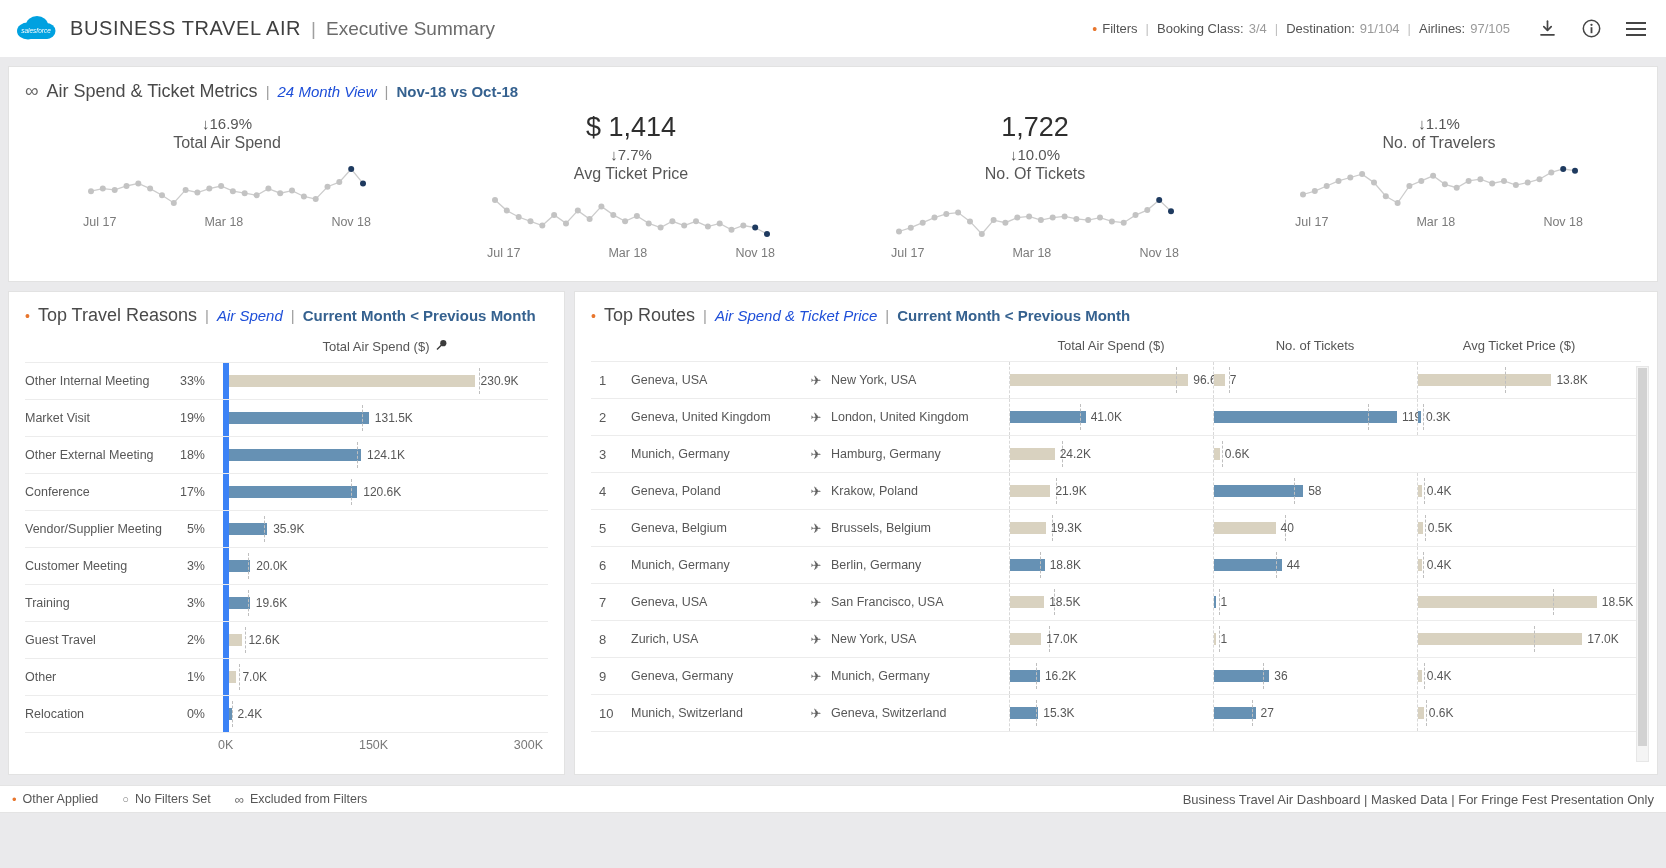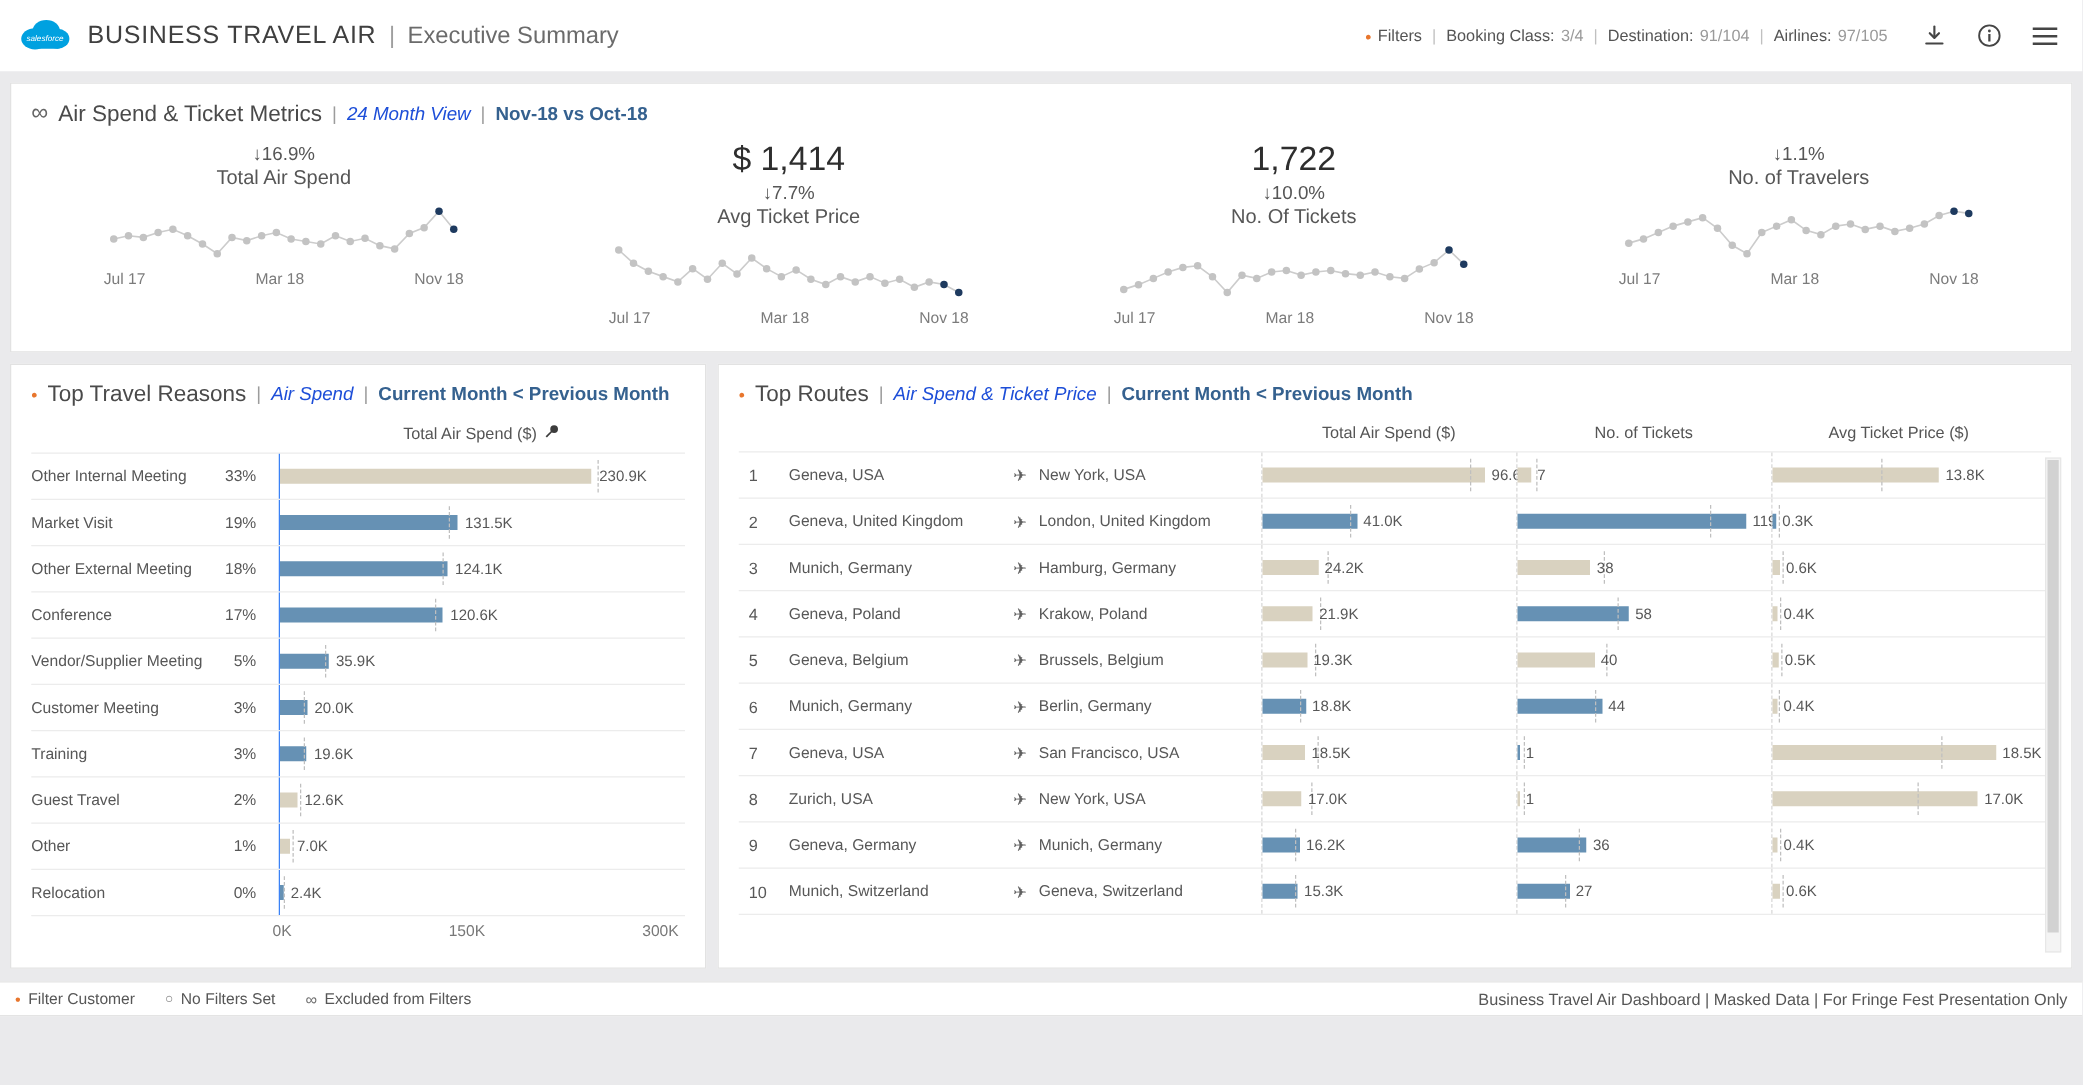--- a/index.html
+++ b/index.html
@@ -48,21 +48,21 @@
   .reasons-panel { width: 557px; padding: 13px 16px 8px; display: flex; flex-direction: column; }
   .routes-panel { flex: 1; padding: 13px 16px 8px; position: relative; }
   
   .r-grid { display: grid; grid-template-columns: 152px 46px 1fr; }
   .r-measure-head { margin-top: 12px; padding-bottom: 8px; font-size: 13px; color: #555; }
   .mh-cell { display: flex; justify-content: center; align-items: center; gap: 6px; }
   .r-rows { border-top: 1px solid #ececec; }
   .r-row { height: 37px; align-items: center; border-bottom: 1px solid #ececec; cursor: pointer; }
   .r-label { font-size: 12.5px; color: #575757; white-space: nowrap; overflow: hidden; }
   .r-pct { font-size: 12.5px; color: #575757; text-align: right; padding-right: 18px; }
-  .r-track { position: relative; height: 100%; border-left: 1px solid #3b82f6; }
+  .r-track { position: relative; height: 100%; border-left: 6px solid #3b82f6; }
   .bar { position: absolute; left: 0; top: 50%; transform: translateY(-50%); height: 12px; }
   .bar.blue { background: #6691b4; }
   .bar.tan { background: #d9d2c0; }
   .bar-val { position: absolute; top: 50%; transform: translateY(-50%); font-size: 12px; color: #575757; white-space: nowrap; }
   .ref { position: absolute; top: 14%; height: 72%; width: 0; border-left: 1px dashed #bfbfbf; }
   .r-axis { margin-top: 5px; font-size: 12.5px; color: #787878; }
   .r-axis .ticks { display: flex; justify-content: space-between; position: relative; left: -5px; }
   
   .rt-grid { display: grid; grid-template-columns: 40px 170px 30px 178px 1fr 1fr 1fr; padding-right: 20px; }
   .rt-head { margin-top: 12px; padding-bottom: 8px; font-size: 13px; color: #555; }
@@ -506,25 +506,20 @@
             <div class="rt-rank">3</div>
             <div class="rt-city">Munich, Germany</div>
             <div class="rt-plane">✈</div>
             <div class="rt-city">Hamburg, Germany</div>
             <div class="m-cell">
               <div class="bar tan" style="width:22.00%"></div>
               <span class="ref" style="left:25.45%"></span>
               <span class="bar-val" style="left:calc(22.00% + 5px)">24.2K</span>
             </div>
             <div class="m-cell">
-              <div class="bar tan" style="width:28.79%"></div>
-              <span class="ref" style="left:34.09%"></span>
-              <span class="bar-val" style="left:calc(28.79% + 5px)">38</span>
-            </div>
-            <div class="m-cell">
               <div class="bar tan" style="width:2.86%"></div>
               <span class="ref" style="left:3.81%"></span>
               <span class="bar-val" style="left:calc(2.86% + 5px)">0.6K</span>
             </div>
           </div>
           <div class="rt-grid rt-row">
             <div class="rt-rank">4</div>
             <div class="rt-city">Geneva, Poland</div>
             <div class="rt-plane">✈</div>
             <div class="rt-city">Krakow, Poland</div>
@@ -676,21 +671,21 @@
       </div>
     </section>
 
   </div>
 </div>
 
 <footer class="app-footer">
   <div class="legend">
     <div class="legend-item">
       <span class="li-icon orange">•</span>
-      <span>Filter Customer</span>
+      <span>Other Applied</span>
     </div>
     <div class="legend-item">
       <span class="li-icon circle">○</span>
       <span>No Filters Set</span>
     </div>
     <div class="legend-item">
       <span class="li-icon">∞</span>
       <span>Excluded from Filters</span>
     </div>
   </div>

